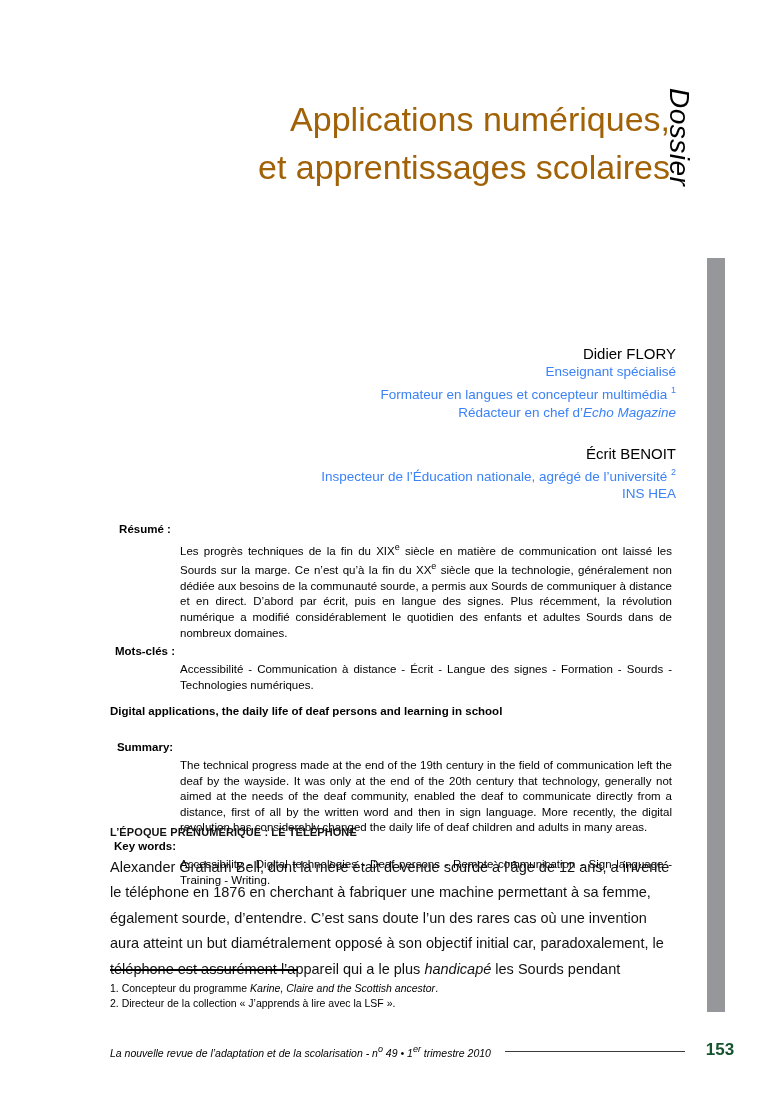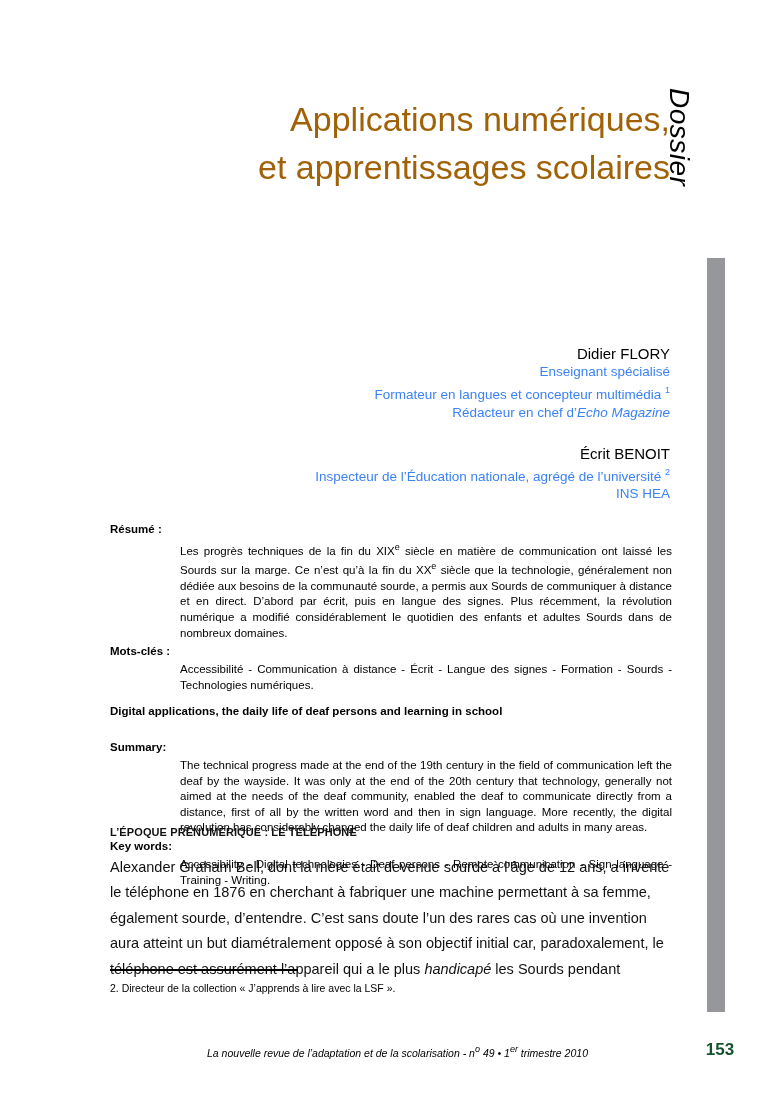--- a/index.html
+++ b/index.html
@@ -57,21 +57,21 @@
     font-weight: 400;
     font-size: 34px;
     line-height: 48px;
     color: #a16207;
     white-space: nowrap;
   }
 
   
   .authors {
     position: absolute;
-    left: 150px;
+    left: 156px;
     top: 344px;
     width: 520px;
     text-align: right;
   }
   .author-name {
     font-size: 15px;
     line-height: 19px;
     color: #000;
   }
   .author-name .smallcaps {
@@ -102,20 +102,21 @@
     display: flex;
     align-items: flex-start;
     margin-bottom: 3px;
   }
   .abs-label {
     flex: 0 0 70px;
     font-size: 11.5px;
     font-weight: bold;
     line-height: 15.6px;
     color: #000;
+    text-align: center;
   }
   .abs-body {
     flex: 1 1 auto;
     font-size: 11.5px;
     line-height: 15.6px;
     color: #000;
     text-align: justify;
     margin-top: 18px;
   }
   .abs-title-en {
@@ -168,21 +169,20 @@
   }
 
   
   .footer {
     position: absolute;
     left: 110px;
     top: 1044px;
     width: 575px;
     display: flex;
     align-items: center;
-    flex-direction: column;
   }
   .footer-text {
     font-size: 10.5px;
     font-style: italic;
     color: #000;
     white-space: nowrap;
   }
   .footer-rule {
     flex: 1 1 auto;
     height: 1px;
@@ -251,20 +251,21 @@
       <div class="abs-body">Accessibility - Digital technologies - Deaf persons - Remote communication - Sign language - Training - Writing.</div>
     </div>
   </div>
 
   <div class="section-heading">L’ÉPOQUE PRÉNUMÉRIQUE : LE TÉLÉPHONE</div>
 
   <div class="body-text"><span>Alexander Graham Bell, dont la mère était devenue sourde à l’âge de 12 ans, a inventé le téléphone en 1876 en cherchant à fabriquer une machine permettant à sa femme, également sourde, d’entendre. C’est sans doute l’un des rares cas où une invention aura atteint un but diamétralement opposé à son objectif initial car, paradoxalement, le téléphone est assurément l’appareil qui a le plus </span><span class="ital">handicapé</span><span> les Sourds pendant</span></div>
 
   <div class="footnote-rule"></div>
   <div class="footnotes">
+    <div><span>1. </span><span>Concepteur du programme </span><span class="ital">Karine, Claire and the Scottish ancestor</span><span>.</span></div>
     <div><span>2. </span><span>Directeur de la collection « J’apprends à lire avec la LSF ».</span></div>
   </div>
 
   <div class="footer">
     <div class="footer-text"><span>La nouvelle revue de l’adaptation et de la scolarisation - n</span><span class="sup">o</span><span> 49 • 1</span><span class="sup">er</span><span> trimestre 2010</span></div>
     <div class="footer-rule"></div>
   </div>
 
   <div class="page-number">153</div>
 

